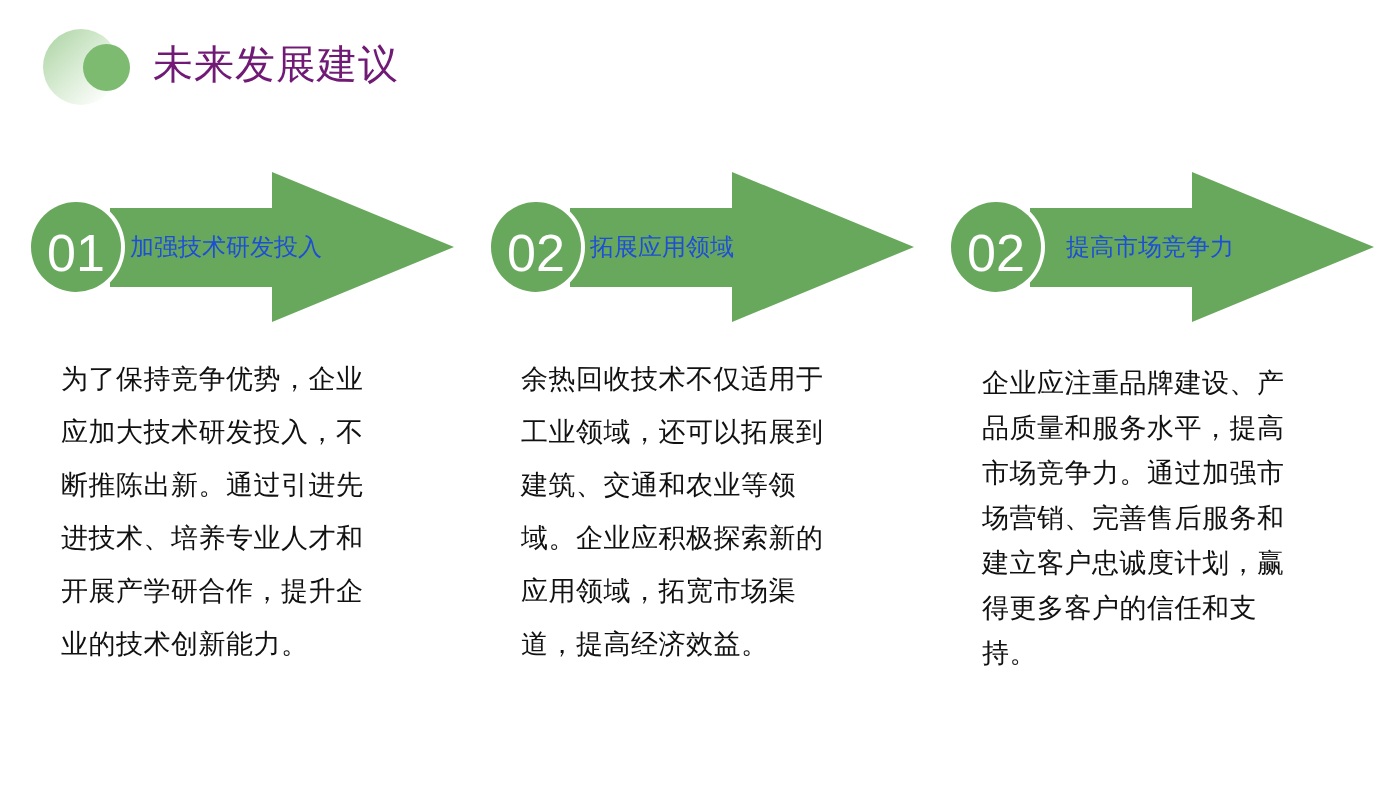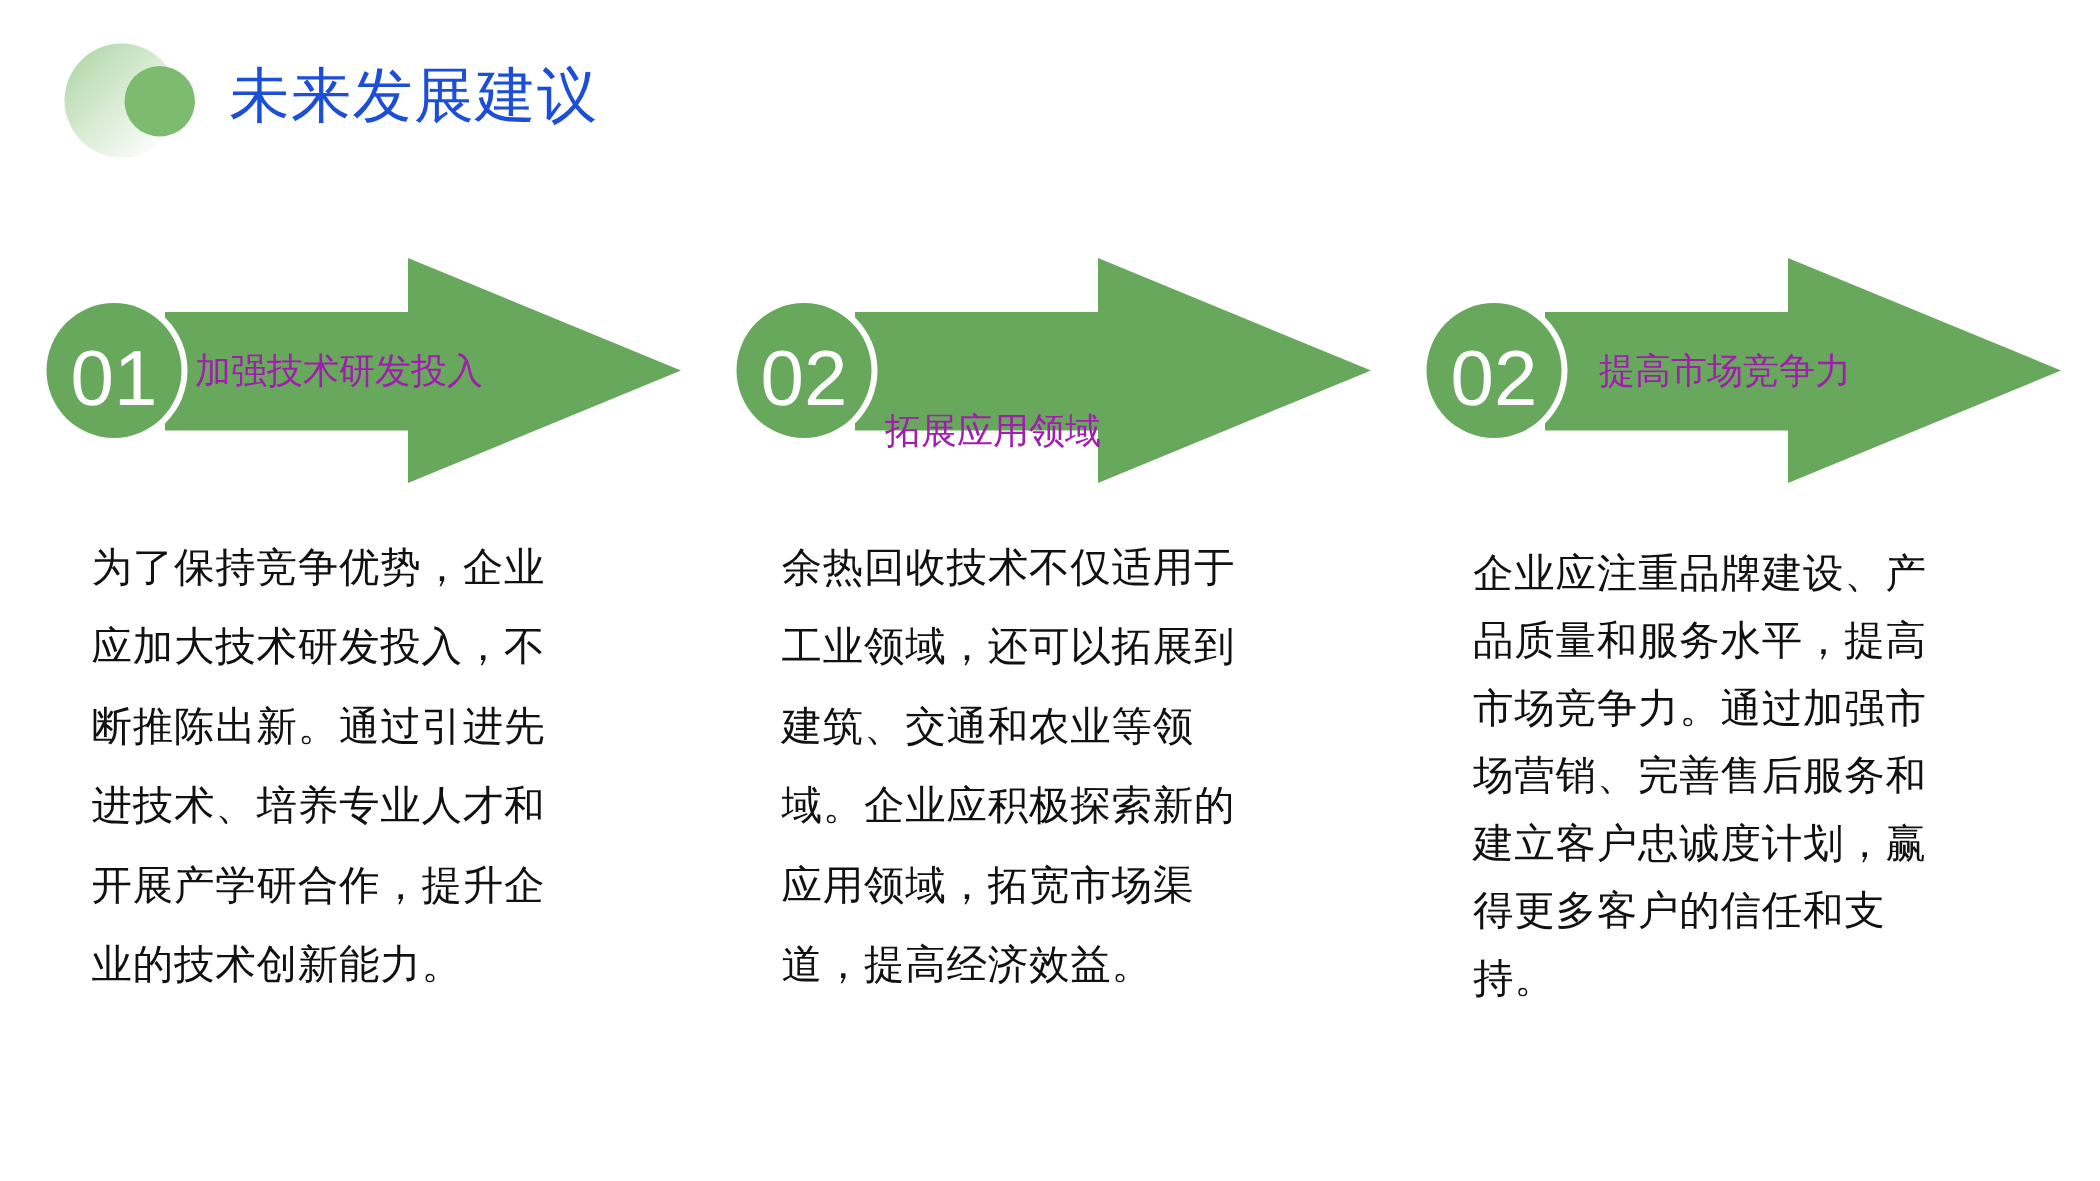--- a/index.html
+++ b/index.html
@@ -3,26 +3,26 @@
 <meta charset="utf-8">
 <style>
   html, body { margin:0; padding:0; background:#ffffff; }
   body { width:1400px; height:787px; position:relative; overflow:hidden;
          font-family:"DejaVu Sans","Liberation Sans",sans-serif; color:#111; }
   .logo { position:absolute; left:43px; top:29px; width:90px; height:76px; }
   .logo .big { position:absolute; left:0; top:0; width:76px; height:76px; border-radius:50%;
                background:linear-gradient(135deg,#a9d3a0 0%,#d6ead1 45%,#ffffff 90%); }
   .logo .small { position:absolute; left:40px; top:15px; width:47px; height:47px; border-radius:50%;
                  background:#7dbb70; }
-  .title { position:absolute; left:153px; top:38px; font-size:40px; line-height:52px; color:#1d4ed8; letter-spacing:1px; }
+  .title { position:absolute; left:153px; top:38px; font-size:40px; line-height:52px; color:#701a75; letter-spacing:1px; }
   .step { position:absolute; top:170px; width:460px; height:155px; }
   .step svg { position:absolute; left:0; top:0; }
   .num { position:absolute; left:30px; top:37px; width:92px; height:92px; line-height:92px; text-align:center;
          color:#fff; font-size:52px; font-family:"Liberation Sans",sans-serif; }
-  .step-label { position:absolute; left:130px; top:57px; color:#a21caf; font-size:24px; line-height:40px; white-space:nowrap; }
+  .step-label { position:absolute; left:130px; top:57px; color:#1d4ed8; font-size:24px; line-height:40px; white-space:nowrap; }
   .desc { position:absolute; top:352px; width:310px; font-size:27px; line-height:53px; color:#111; letter-spacing:0.5px; }
   .desc3 { line-height:45px; top:360px; }
 </style>
 </head>
 <body>
 
 <div class="logo">
   <div class="big"></div>
   <div class="small"></div>
 </div>
@@ -39,21 +39,21 @@
 </div>
 <div class="desc" style="left:61px;">为了保持竞争优势，企业应加大技术研发投入，不断推陈出新。通过引进先进技术、培养专业人才和开展产学研合作，提升企业的技术创新能力。</div>
 
 <div class="step" style="left:482px;">
   <svg width="460" height="155" viewBox="0 0 460 155">
     <polygon points="88,38 250,38 250,2 432,77 250,152 250,117 88,117" fill="#68a85c"></polygon>
     <circle cx="54" cy="77" r="49" fill="#ffffff"></circle>
     <circle cx="54" cy="77" r="45" fill="#68a85c"></circle>
   </svg>
   <div class="num" style="left:8px;">02</div>
-  <div class="step-label" style="left:108px;margin-top:40px;">拓展应用领域</div>
+  <div class="step-label" style="left:108px;">拓展应用领域</div>
 </div>
 <div class="desc" style="left:521px;">余热回收技术不仅适用于工业领域，还可以拓展到建筑、交通和农业等领域。企业应积极探索新的应用领域，拓宽市场渠道，提高经济效益。</div>
 
 <div class="step" style="left:942px;">
   <svg width="460" height="155" viewBox="0 0 460 155">
     <polygon points="88,38 250,38 250,2 432,77 250,152 250,117 88,117" fill="#68a85c"></polygon>
     <circle cx="54" cy="77" r="49" fill="#ffffff"></circle>
     <circle cx="54" cy="77" r="45" fill="#68a85c"></circle>
   </svg>
   <div class="num" style="left:8px;">02</div>

